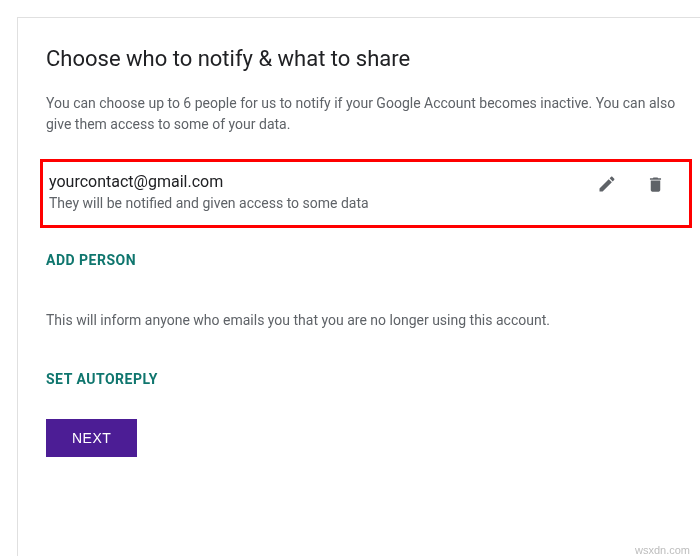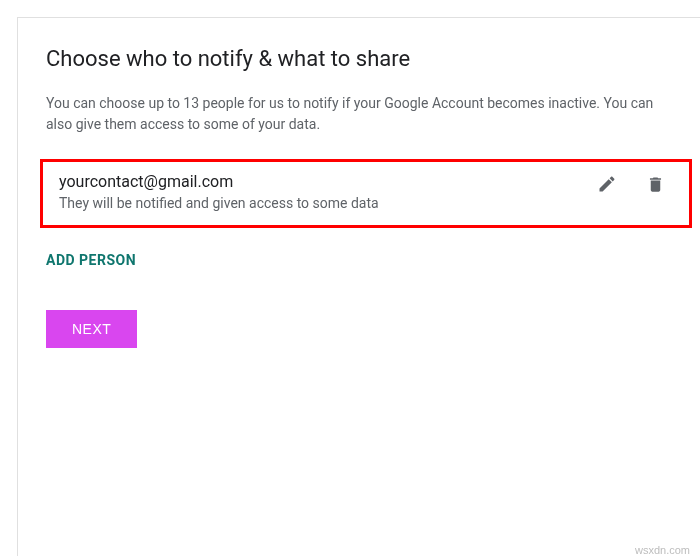--- a/index.html
+++ b/index.html
@@ -30,21 +30,21 @@
       margin-bottom: 22px;
     }
     .intro-text {
       font-size: 14px;
       color: #5f6368;
       line-height: 1.5;
       margin-bottom: 24px;
     }
     .contact-row {
       border: 3px solid #ff0000;
-      padding: 10px 16px 14px 16px;
+      padding: 10px 16px 14px 6px;
       margin-left: -6px;
       margin-right: -10px;
       margin-bottom: 22px;
       display: flex;
       align-items: flex-start;
       justify-content: space-between;
     }
     .contact-info {
       flex: 1;
     }
@@ -88,21 +88,21 @@
       font-size: 14px;
       color: #5f6368;
       line-height: 1.5;
       margin-bottom: 14px;
     }
     .set-autoreply {
       margin-top: 26px;
       margin-bottom: 32px;
     }
     .next-button {
-      background: #d946ef;
+      background: #4c1d95;
       color: #fff;
       font-size: 14px;
       font-weight: 500;
       letter-spacing: 0.5px;
       padding: 11px 26px;
       border: none;
       cursor: pointer;
       text-transform: uppercase;
     }
     .watermark {
@@ -114,21 +114,21 @@
       font-family: Arial, sans-serif;
     }
   </style>
 </head>
 <body>
 
 <div class="container">
 
   <h1 class="page-title">Choose who to notify &amp; what to share</h1>
 
-  <p class="intro-text">You can choose up to 13 people for us to notify if your Google Account becomes inactive. You can also give them access to some of your data.</p>
+  <p class="intro-text">You can choose up to 6 people for us to notify if your Google Account becomes inactive. You can also give them access to some of your data.</p>
 
   <div class="contact-row">
     <div class="contact-info">
       <div class="contact-email">yourcontact@gmail.com</div>
       <div class="contact-desc">They will be notified and given access to some data</div>
     </div>
     <div class="contact-actions">
       <span class="icon-btn">
         <svg viewBox="0 0 24 24" width="20" height="20" fill="#5f6368">
           <path d="M3 17.25V21h3.75L17.81 9.94l-3.75-3.75L3 17.25zM20.71 7.04c.39-.39.39-1.02 0-1.41l-2.34-2.34c-.39-.39-1.02-.39-1.41 0l-1.83 1.83 3.75 3.75 1.83-1.83z"></path>
@@ -137,21 +137,23 @@
       <span class="icon-btn">
         <svg viewBox="0 0 24 24" width="19" height="19" fill="#5f6368">
           <path d="M6 19c0 1.1.9 2 2 2h8c1.1 0 2-.9 2-2V7H6v12zM19 4h-3.5l-1-1h-5l-1 1H5v2h14V4z"></path>
         </svg>
       </span>
     </div>
   </div>
 
   <div class="link-button add-person">ADD PERSON</div>
 
+  <p class="body-text">This will inform anyone who emails you that you are no longer using this account.</p>
 
+  <div class="link-button set-autoreply">SET AUTOREPLY</div>
 
   <div>
     <button class="next-button">NEXT</button>
   </div>
 
 </div>
 
 <div class="watermark">wsxdn.com</div>
 
 </body></html>

